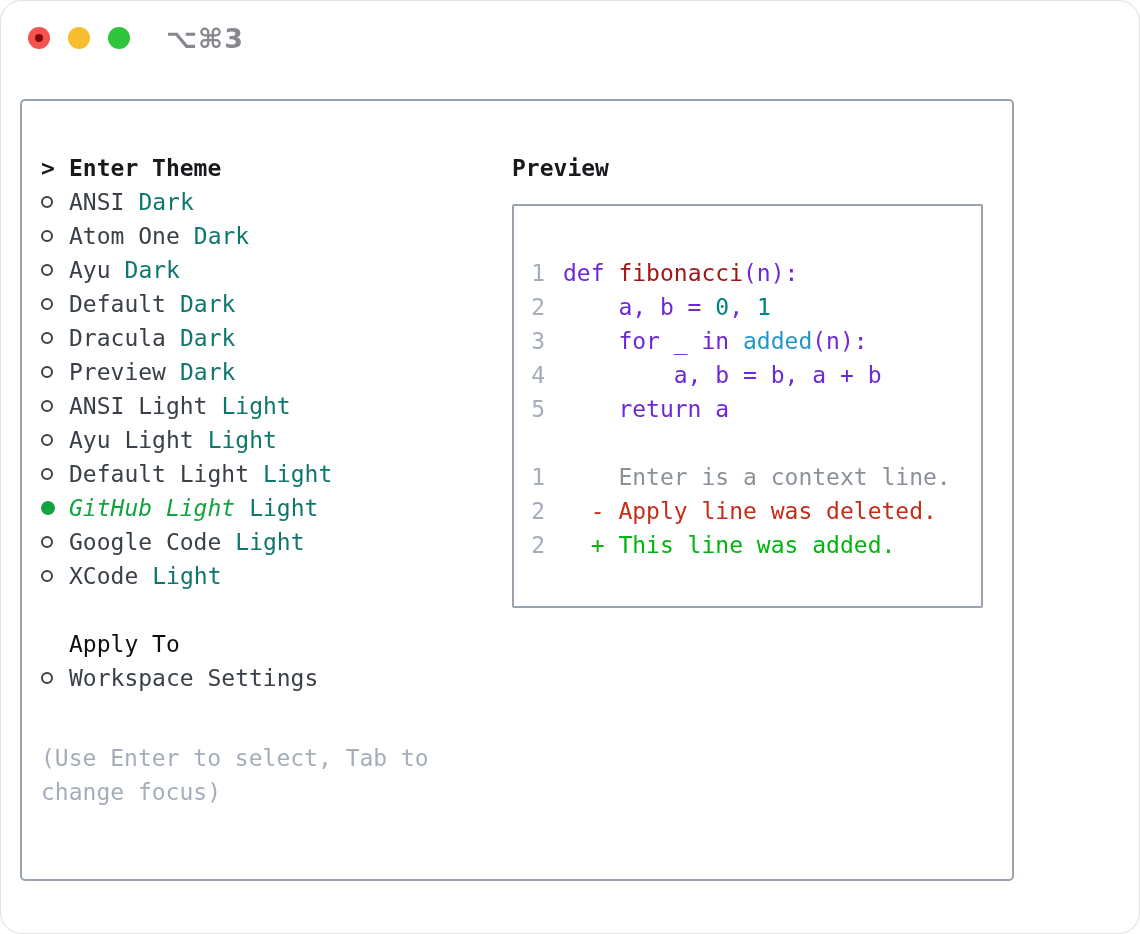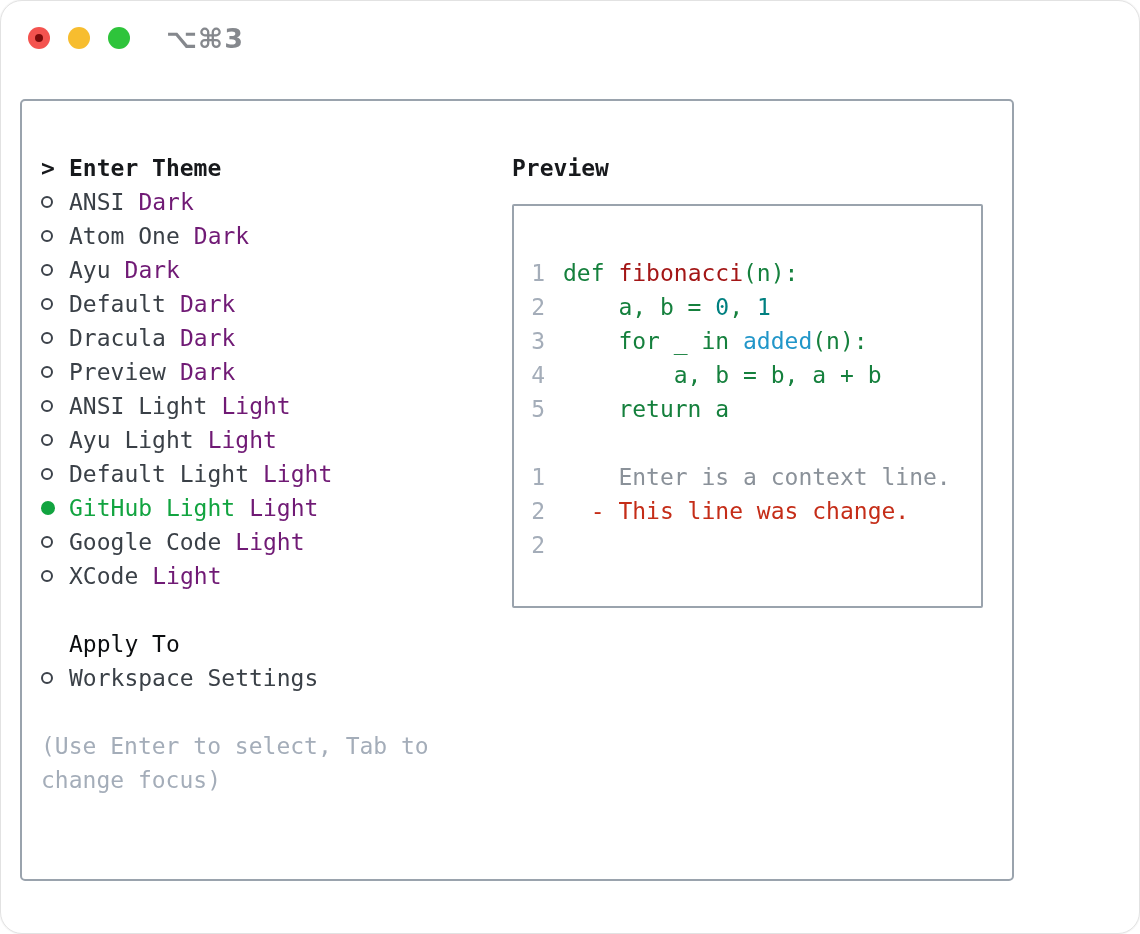--- a/index.html
+++ b/index.html
@@ -33,39 +33,39 @@
     border:2px solid #9aa3ad;border-radius:5px;background:#ffffff;
   }
   .col-left{position:absolute;left:19px;top:50px;width:430px;}
   .col-right{position:absolute;left:454px;top:50px;width:480px;padding-left:36px;}
   .row{display:flex;align-items:center;height:34px;font-size:23px;white-space:pre;}
   .marker{display:inline-flex;width:28px;align-items:center;flex:0 0 28px;}
   .prompt{color:#17191c;font-weight:bold;}
   .hdr{color:#17191c;font-weight:bold;}
   .hdr2{color:#0c0e10;}
   .opt-label{color:#3a4047;}
-  .opt-tag{color:#701a75;margin-left:14px;}
-  .row.selected .opt-label{color:#12a440;}
+  .opt-tag{color:#0f766e;margin-left:14px;}
+  .row.selected .opt-label{color:#12a440;font-style:italic;}
   .radio{width:12px;height:12px;border-radius:50%;border:2px solid #3c424a;box-sizing:border-box;}
   .radio.sel{background:#12a440;border-color:#12a440;width:14px;height:14px;}
   .spacer-row{height:34px;}
   .hint{
-    margin-top:0;width:420px;font-size:23px;line-height:34px;color:#a4adb9;
+    margin-top:12px;width:420px;font-size:23px;line-height:34px;color:#a4adb9;
     white-space:normal;word-break:normal;
   }
   
   .preview-title{height:34px;display:flex;align-items:center;font-size:23px;font-weight:bold;color:#17191c;}
   .preview-box{
     margin-top:19px;width:471px;height:404px;box-sizing:border-box;
     border:2px solid #9aa3ad;border-radius:2px;background:#ffffff;
     padding:50px 0 0 17px;overflow:hidden;
   }
   .cline{display:flex;height:34px;align-items:center;font-size:23px;white-space:pre;}
   .lnum{color:#a4adb9;flex:0 0 14px;margin-right:18px;text-align:right;}
-  .tok-src{color:#15803d;text-align:center;}
+  .tok-src{color:#6d28d9;text-align:center;}
   .tok-fn{color:#a31616;}
   .tok-num{color:#008080;}
   .tok-bi{color:#2196c9;}
   .diff-context{color:#8a9199;}
   .diff-deleted{color:#c52d18;}
   .diff-added{color:#00b50f;}
 </style>
 </head>
 <body>
 
@@ -125,20 +125,20 @@
         <div id="code-lines">
             <div class="cline"><span class="lnum">1</span><span class="tok-src">def </span><span class="tok-fn">fibonacci</span><span class="tok-src">(n):</span></div>
             <div class="cline"><span class="lnum">2</span><span class="tok-src">    a, b = </span><span class="tok-num">0</span><span class="tok-src">, </span><span class="tok-num">1</span></div>
             <div class="cline"><span class="lnum">3</span><span class="tok-src">    for _ in </span><span class="tok-bi">added</span><span class="tok-src">(n):</span></div>
             <div class="cline"><span class="lnum">4</span><span class="tok-src">        a, b = b, a + b</span></div>
             <div class="cline"><span class="lnum">5</span><span class="tok-src">    return a</span></div>
           </div>
         <div class="spacer-row"></div>
         <div id="diff-lines">
             <div class="cline"><span class="lnum">1</span><span class="diff-context">    Enter is a context line.</span></div>
-            <div class="cline"><span class="lnum">2</span><span class="diff-deleted">  - This line was change.</span></div>
-            <div class="cline"><span class="lnum">2</span></div>
+            <div class="cline"><span class="lnum">2</span><span class="diff-deleted">  - Apply line was deleted.</span></div>
+            <div class="cline"><span class="lnum">2</span><span class="diff-added">  + This line was added.</span></div>
           </div>
       </div>
     </div>
 
   </div>
 </div>
 
 </body></html>

